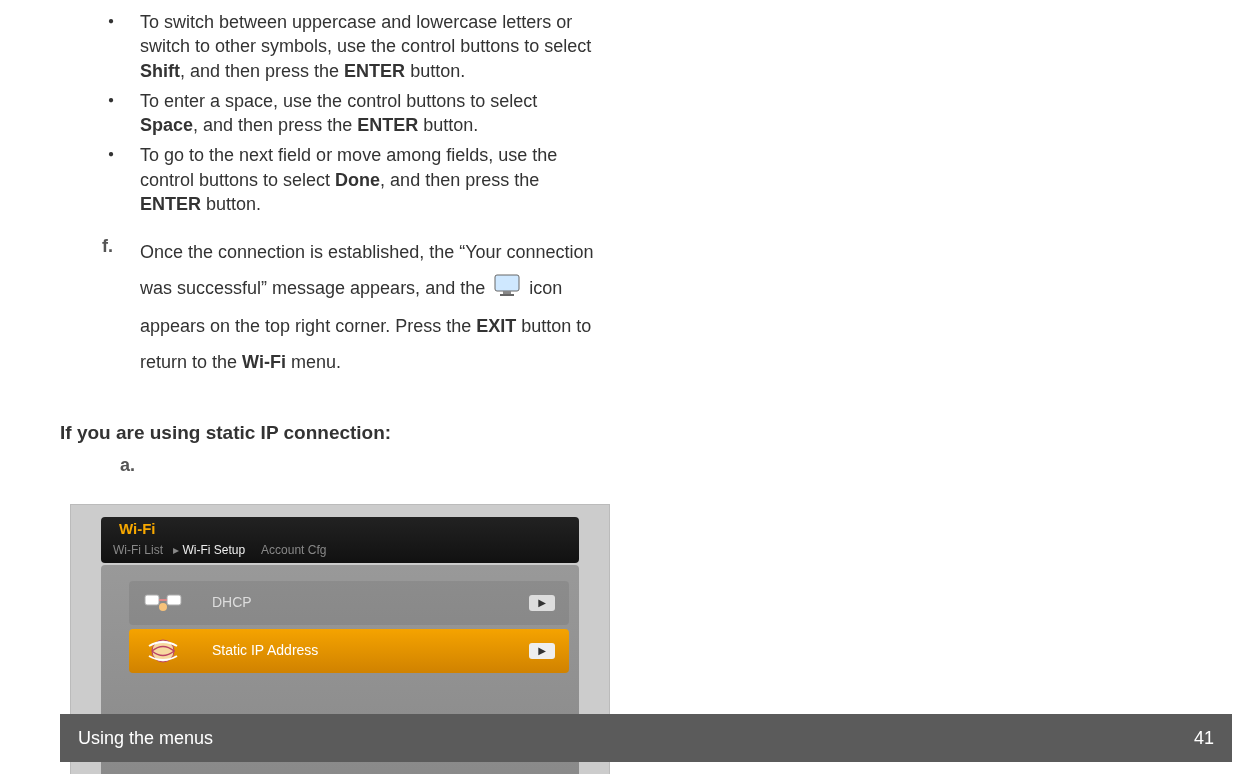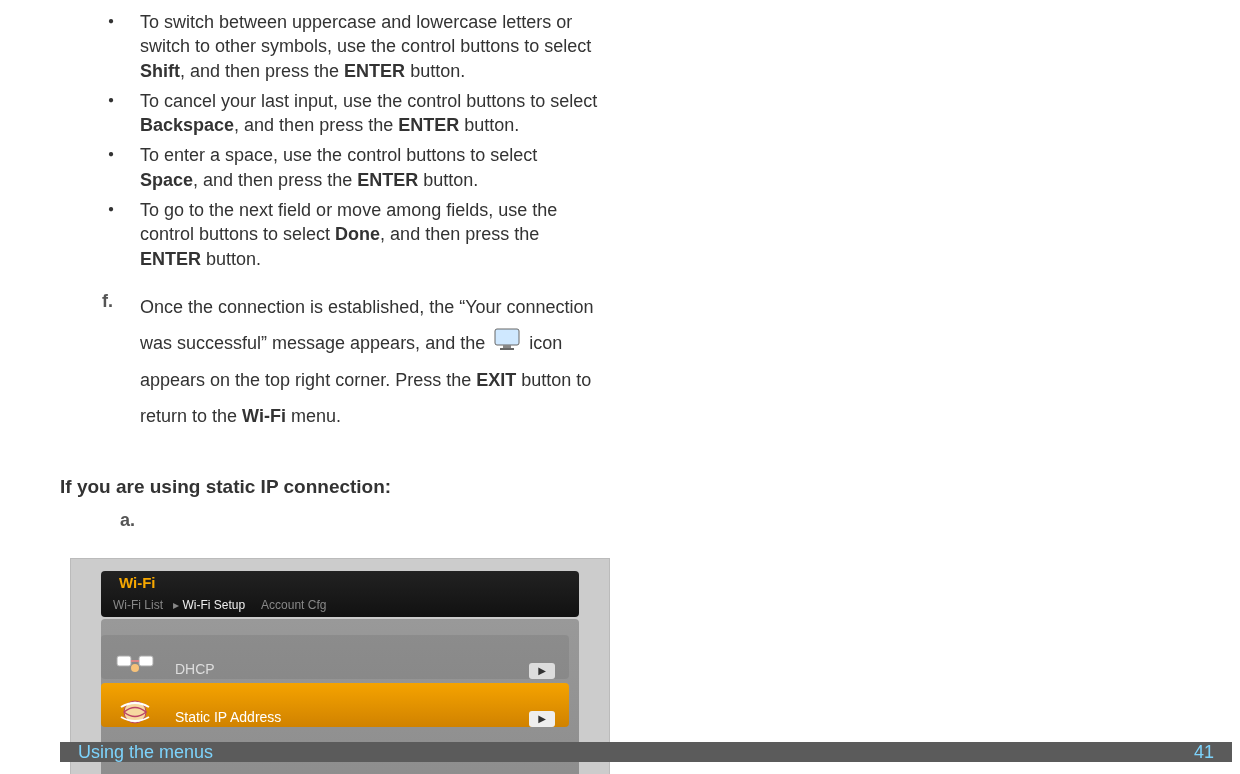--- a/index.html
+++ b/index.html
@@ -100,25 +100,25 @@
   }
   .ss-tabs .active { color: #eee; }
   .ss-body {
     position: absolute;
     top: 60px; left: 30px; right: 30px; bottom: 40px;
     background: linear-gradient(#999, #888);
     border-radius: 4px;
   }
   .ss-row {
     position: absolute;
-    left: 0; right: 10px;
+    left: 28px; right: 10px;
     height: 44px;
     display: flex;
-    align-items: flex-end;
-    gap: 20px;
+    align-items: center;
+    gap: 29px;
     padding-left: 14px;
     font-size: 14px;
     color: #ddd;
     border-radius: 4px;
   }
   .ss-row.dhcp { top: 16px; background: rgba(0,0,0,0.08); }
   .ss-row.static {
     top: 64px;
     background: linear-gradient(#f5a300, #d08200);
     color: #fff;
@@ -148,42 +148,39 @@
     height: 22px;
     background: linear-gradient(#555, #333);
     border-radius: 3px;
     color: #ccc;
     font-size: 11px;
     padding: 4px 9px;
   }
   .footer {
     position: absolute;
     left: 60px; right: 8px; bottom: 12px;
-    height: 20px;
+    height: 48px;
     background: #5b5b5b;
-    color: #7dd3fc;
+    color: #ffffff;
     display: flex;
     align-items: center;
     justify-content: space-between;
     padding: 0 18px;
     font-size: 18px;
   }
   .inline-bold { font-weight: bold; }
 </style>
 </head>
 <body>
 
 <div class="page">
   <div class="col">
     <ul class="bullets">
       <li>
         <span>To switch between uppercase and lowercase letters or switch to other symbols, use the control buttons to select </span><span class="inline-bold">Shift</span><span>, and then press the </span><span class="inline-bold">ENTER</span><span> button.</span>
-      </li>
-      <li>
-        <span>To cancel your last input, use the control buttons to select </span><span class="inline-bold">Backspace</span><span>, and then press the </span><span class="inline-bold">ENTER</span><span> button.</span>
       </li>
       <li>
         <span>To enter a space, use the control buttons to select </span><span class="inline-bold">Space</span><span>, and then press the </span><span class="inline-bold">ENTER</span><span> button.</span>
       </li>
       <li>
         <span>To go to the next field or move among fields, use the control buttons to select </span><span class="inline-bold">Done</span><span>, and then press the </span><span class="inline-bold">ENTER</span><span> button.</span>
       </li>
     </ul>
 
     <div class="step-f">

